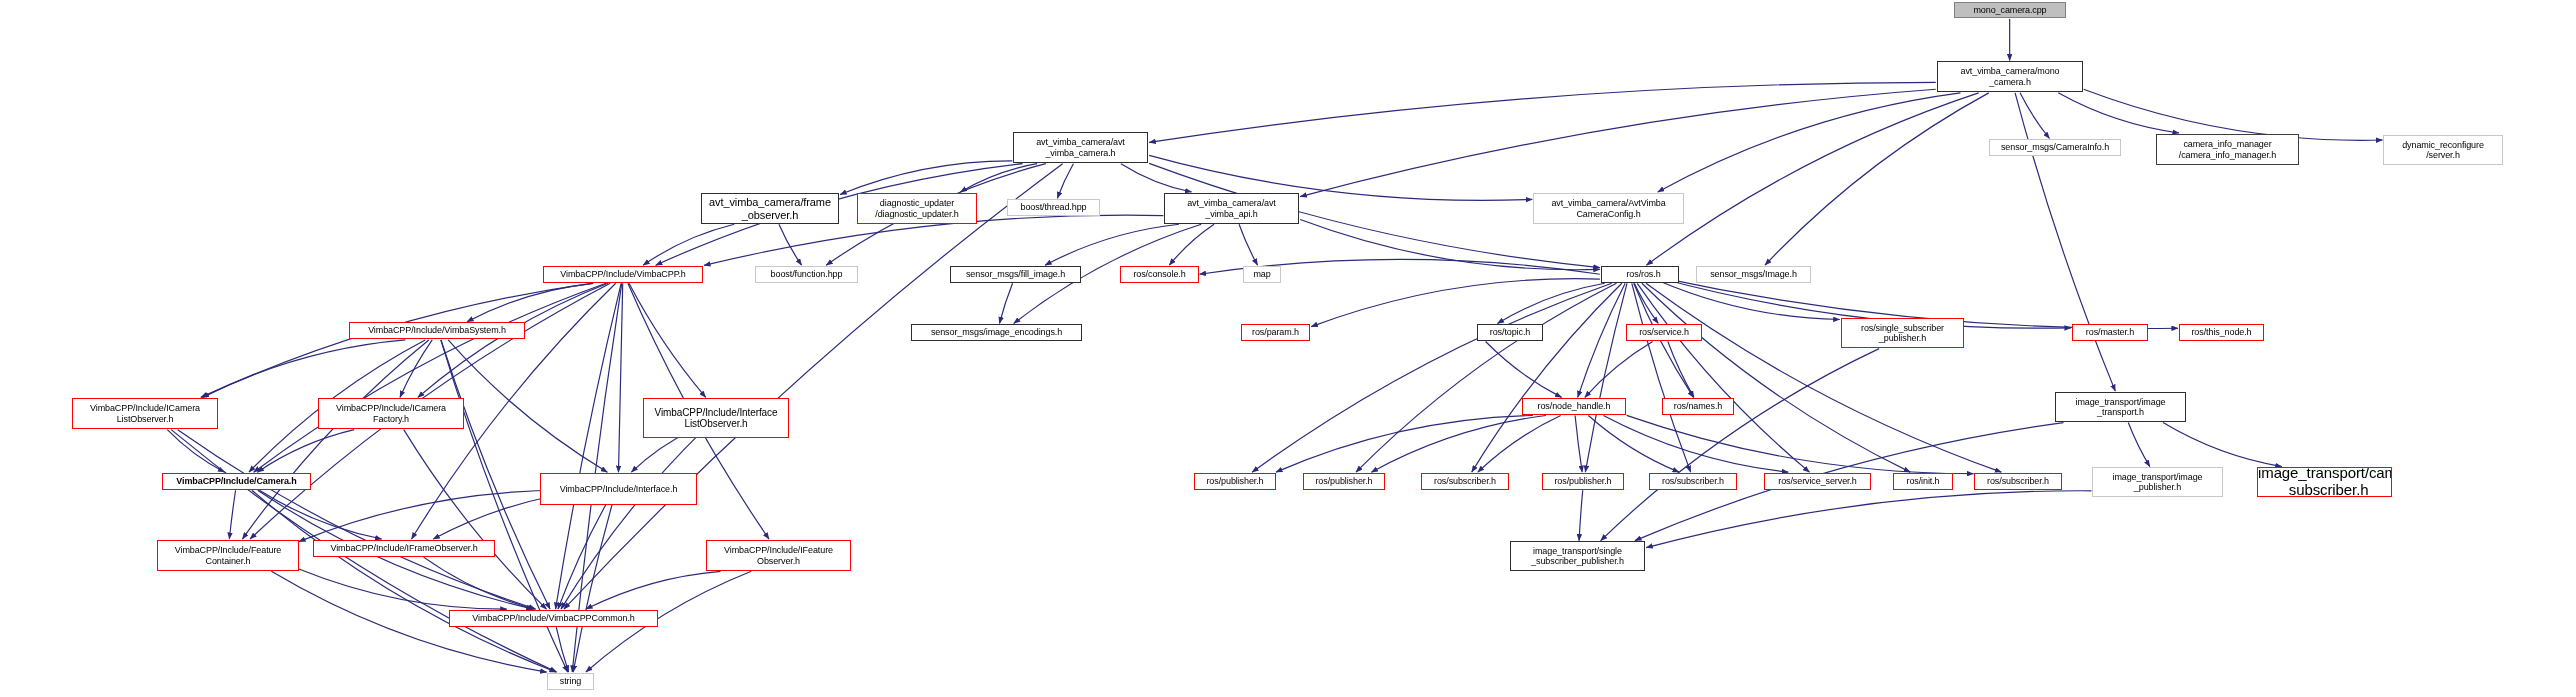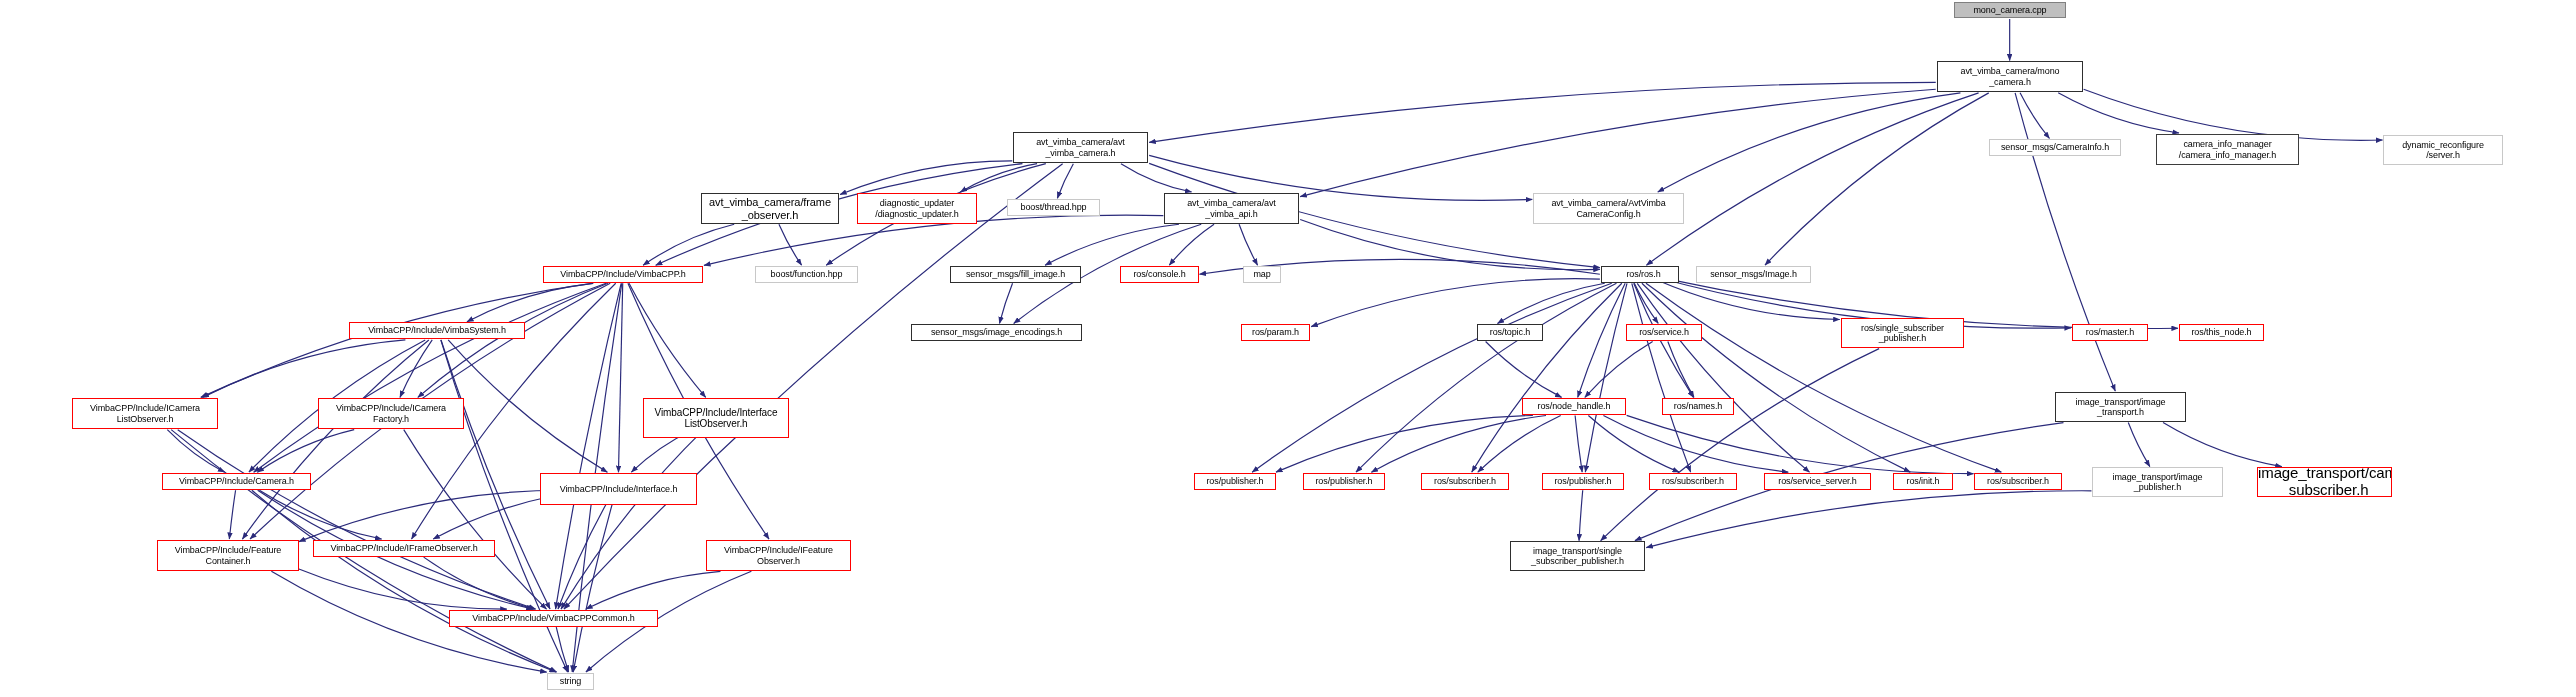--- a/index.html
+++ b/index.html
@@ -202,21 +202,21 @@
       <div class="gnode b-red" style="left: 72px; top: 398px; width: 146px; height: 31px; font-size: 9px;"><span class="lbl">VimbaCPP/Include/ICamera
 ListObserver.h</span></div>
       <div class="gnode b-red" style="left: 318px; top: 398px; width: 146px; height: 31px; font-size: 9px;"><span class="lbl">VimbaCPP/Include/ICamera
 Factory.h</span></div>
       <div class="gnode b-red" style="left: 643px; top: 398px; width: 146px; height: 40px; font-size: 10px;"><span class="lbl">VimbaCPP/Include/Interface
 ListObserver.h</span></div>
       <div class="gnode b-red" style="left: 1522px; top: 398px; width: 104px; height: 16.5px; font-size: 9px;"><span class="lbl">ros/node_handle.h</span></div>
       <div class="gnode b-red" style="left: 1662px; top: 398px; width: 72px; height: 16.5px; font-size: 9px;"><span class="lbl">ros/names.h</span></div>
       <div class="gnode b-black" style="left: 2055px; top: 392px; width: 131px; height: 30px; font-size: 9px;"><span class="lbl">image_transport/image
 _transport.h</span></div>
-      <div class="gnode b-red" style="left: 162px; top: 473px; width: 149px; height: 16.5px; font-size: 9px;"><span class="lbl">VimbaCPP/Include/Camera.h</span></div>
+      <div class="gnode b-red" style="left: 162px; top: 473px; width: 149px; height: 16.5px; font-size: 9px; font-weight: bold;"><span class="lbl">VimbaCPP/Include/Camera.h</span></div>
       <div class="gnode b-red" style="left: 540px; top: 473px; width: 157px; height: 32px; font-size: 9px;"><span class="lbl">VimbaCPP/Include/Interface.h</span></div>
       <div class="gnode b-red" style="left: 1194px; top: 473px; width: 82px; height: 16.5px; font-size: 9px;"><span class="lbl">ros/publisher.h</span></div>
       <div class="gnode b-red" style="left: 1303px; top: 473px; width: 82px; height: 16.5px; font-size: 9px;"><span class="lbl">ros/publisher.h</span></div>
       <div class="gnode b-red" style="left: 1421px; top: 473px; width: 88px; height: 16.5px; font-size: 9px;"><span class="lbl">ros/subscriber.h</span></div>
       <div class="gnode b-red" style="left: 1542px; top: 473px; width: 82px; height: 16.5px; font-size: 9px;"><span class="lbl">ros/publisher.h</span></div>
       <div class="gnode b-red" style="left: 1649px; top: 473px; width: 88px; height: 16.5px; font-size: 9px;"><span class="lbl">ros/subscriber.h</span></div>
       <div class="gnode b-red" style="left: 1764px; top: 473px; width: 107px; height: 16.5px; font-size: 9px;"><span class="lbl">ros/service_server.h</span></div>
       <div class="gnode b-red" style="left: 1893px; top: 473px; width: 60px; height: 16.5px; font-size: 9px;"><span class="lbl">ros/init.h</span></div>
       <div class="gnode b-red" style="left: 1974px; top: 473px; width: 88px; height: 16.5px; font-size: 9px;"><span class="lbl">ros/subscriber.h</span></div>
       <div class="gnode b-grey" style="left: 2092px; top: 467px; width: 131px; height: 30px; font-size: 9px;"><span class="lbl">image_transport/image

